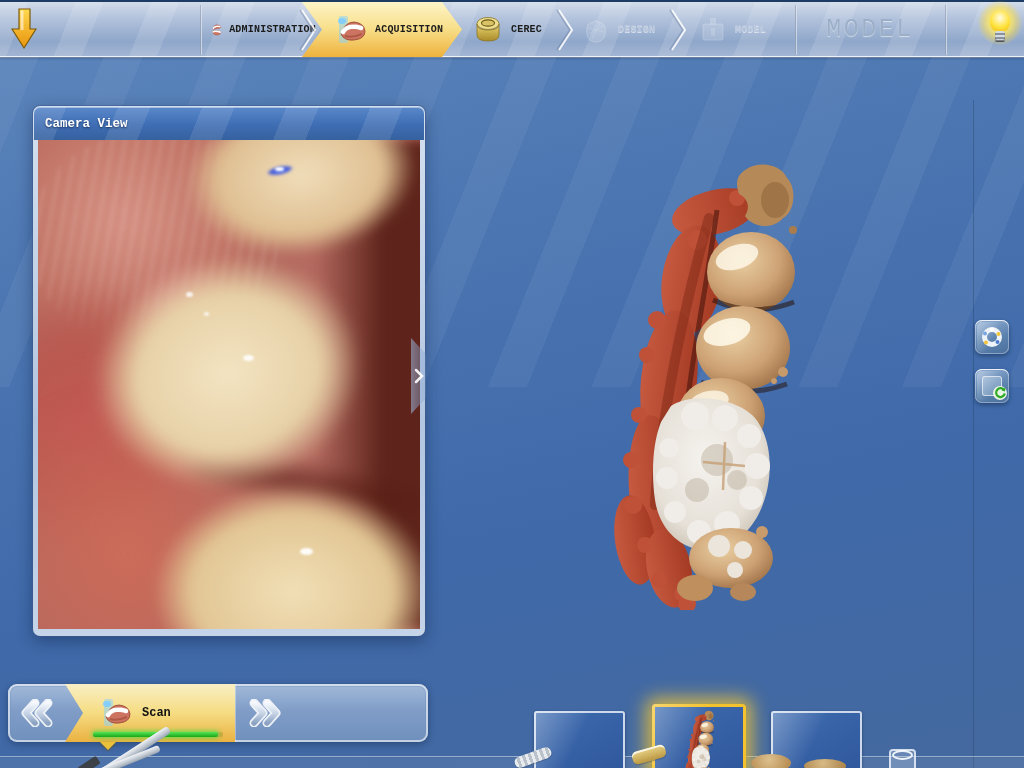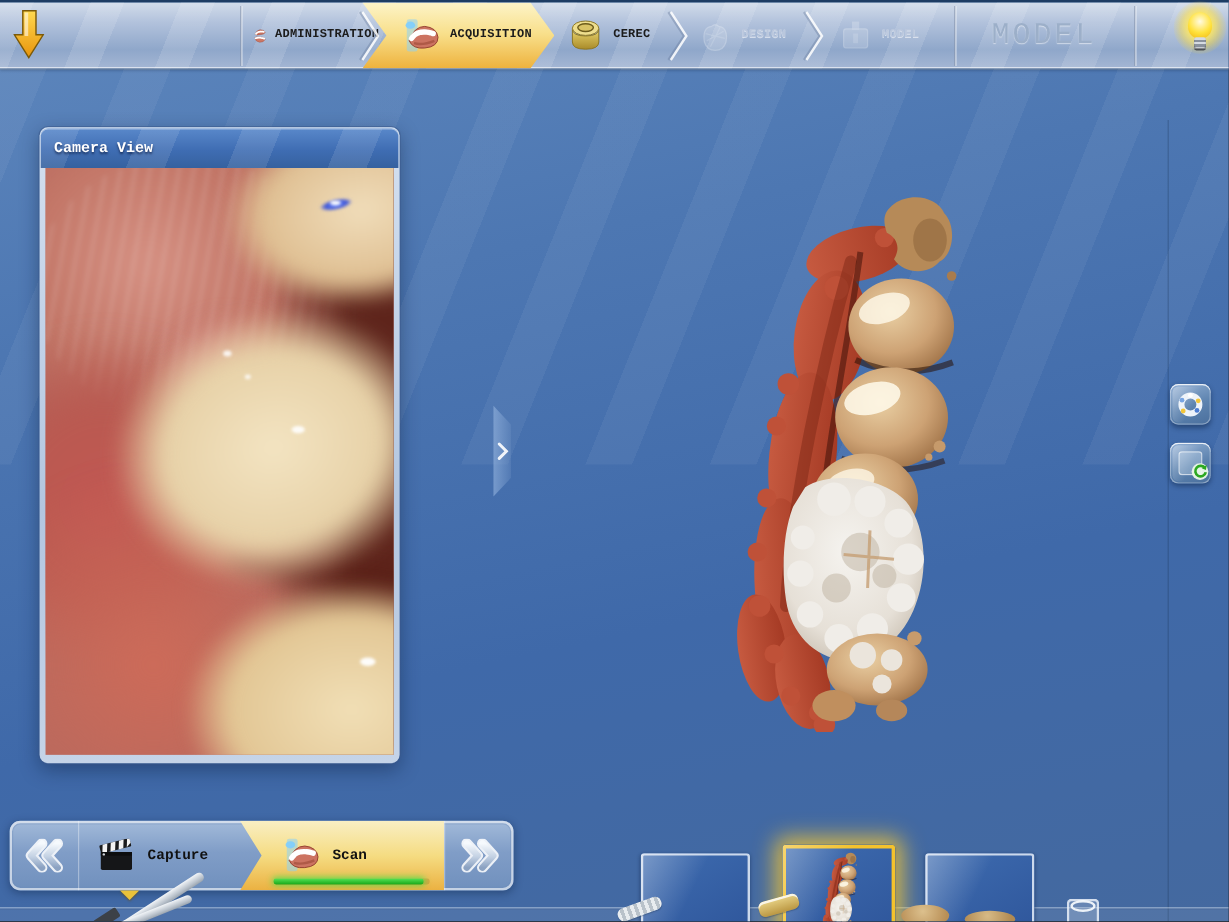--- a/index.html
+++ b/index.html
@@ -41,21 +41,21 @@
     background:repeating-linear-gradient(180deg,#d6dbe2 0 2px,#8a929d 2px 4px);
     box-shadow:inset 0 -2px 1px rgba(0,0,0,.45);}
   
   .bg-sheen{position:absolute;left:0;top:57px;width:100%;height:330px;pointer-events:none;
     background:repeating-linear-gradient(112deg,rgba(255,255,255,.05) 0 36px,rgba(255,255,255,0) 36px 96px);}
   .right-divider{position:absolute;left:973px;top:100px;bottom:0;width:1px;background:rgba(25,45,80,.28);}
   .bottom-line{position:absolute;left:0;top:756px;width:1024px;height:1px;background:rgba(235,243,252,.5);
     box-shadow:0 1px 0 rgba(55,85,125,.3);}
   .bottom-strip{position:absolute;left:0;top:757px;width:1024px;height:11px;background:rgba(255,255,255,.07);}
   
-  .camera-panel{position:absolute;left:33px;top:106px;width:300px;height:530px;border-radius:7px;box-sizing:border-box;
+  .camera-panel{position:absolute;left:33px;top:106px;width:392px;height:530px;border-radius:7px;box-sizing:border-box;
     background:linear-gradient(180deg,#d4e0f0 0%,#b3c6e0 60%,#c5d4e8 100%);
     box-shadow:0 0 0 1px rgba(60,90,140,.55),0 5px 16px rgba(8,25,55,.4);}
   .camera-header{position:absolute;left:1px;top:1px;right:1px;height:33px;border-radius:6px 6px 0 0;overflow:hidden;
     background:linear-gradient(180deg,#5988ca 0%,#3f6db3 55%,#35619f 100%);
     display:flex;align-items:center;padding:0 11px;box-shadow:inset 0 1px 0 rgba(255,255,255,.45);}
   .camera-header .stripes{position:absolute;inset:0;
     background:repeating-linear-gradient(112deg,rgba(255,255,255,.10) 0 30px,rgba(255,255,255,0) 30px 78px);}
   .camera-title{position:relative;color:#fff;font-size:12.5px;font-weight:bold;text-shadow:0 1px 2px rgba(0,10,40,.6);}
   .camera-body{position:absolute;left:5px;top:34px;right:5px;bottom:7px;overflow:hidden;background:#b4695f;}
   .ph{position:absolute;}
@@ -414,37 +414,20 @@
       <svg width="36" height="28" viewBox="0 0 36 28">
         <g fill="none" stroke-linecap="round" stroke-linejoin="round">
           <path d="M16,4 L7,14 L16,24" stroke="rgba(255,255,255,.85)" stroke-width="9"></path>
           <path d="M16,4 L7,14 L16,24" stroke="url(#gSilver)" stroke-width="5.5"></path>
           <path d="M29,4 L20,14 L29,24" stroke="rgba(255,255,255,.85)" stroke-width="9"></path>
           <path d="M29,4 L20,14 L29,24" stroke="url(#gSilver)" stroke-width="5.5"></path>
         </g>
       </svg>
     </div>
 
-    <div class="tb-step tb-capture enabled">
-      <svg width="30" height="28" viewBox="0 0 30 28">
-        <g transform="rotate(-14 4 11)">
-          <rect x="2" y="5" width="26" height="7" rx="1" fill="#1b1c1e"></rect>
-          <g fill="#f4f4f4">
-            <polygon points="5,5 9,5 7,12 3,12"></polygon>
-              <polygon points="12,5 16,5 14,12 10,12"></polygon>
-            <polygon points="19,5 23,5 21,12 17,12"></polygon>
-              <polygon points="26,5 28,5 28,9 24,12"></polygon>
-          </g>
-        </g>
-        <rect x="2" y="11" width="26" height="15" rx="1.5" fill="#151618"></rect>
-        <rect x="2" y="11" width="26" height="3" fill="#0c0d0e"></rect>
-        <circle cx="4.5" cy="13" r="1" fill="#cfd4da"></circle>
-      </svg>
-      <span class="tb-label">Capture</span>
-    </div>
 
     <div class="tb-step tb-scan active">
       <svg class="scan-chevron" width="18" height="44" viewBox="0 0 18 44">
         <path d="M2,1 L15,22 L2,43" stroke="rgba(255,255,255,.8)" fill="none" stroke-width="2"></path>
       </svg>
       <svg width="36" height="30" viewBox="0 0 36 30">
         <rect x="7" y="1" width="9" height="27" rx="2" fill="rgba(140,210,245,.55)"></rect>
         <ellipse cx="10" cy="6" rx="4" ry="3" fill="rgba(125,205,255,.9)"></ellipse>
         <path d="M9,19 Q13,7 22,7 Q32,8 33,16 Q33,24 22,25 Q12,26 9,19Z" fill="#cc7361" stroke="#93402f" stroke-width=".8"></path>
         <path d="M11,17 Q16,9 29,13" stroke="#fff" stroke-width="4.5" fill="none" stroke-dasharray="3.4 1.4" stroke-linecap="round"></path>

